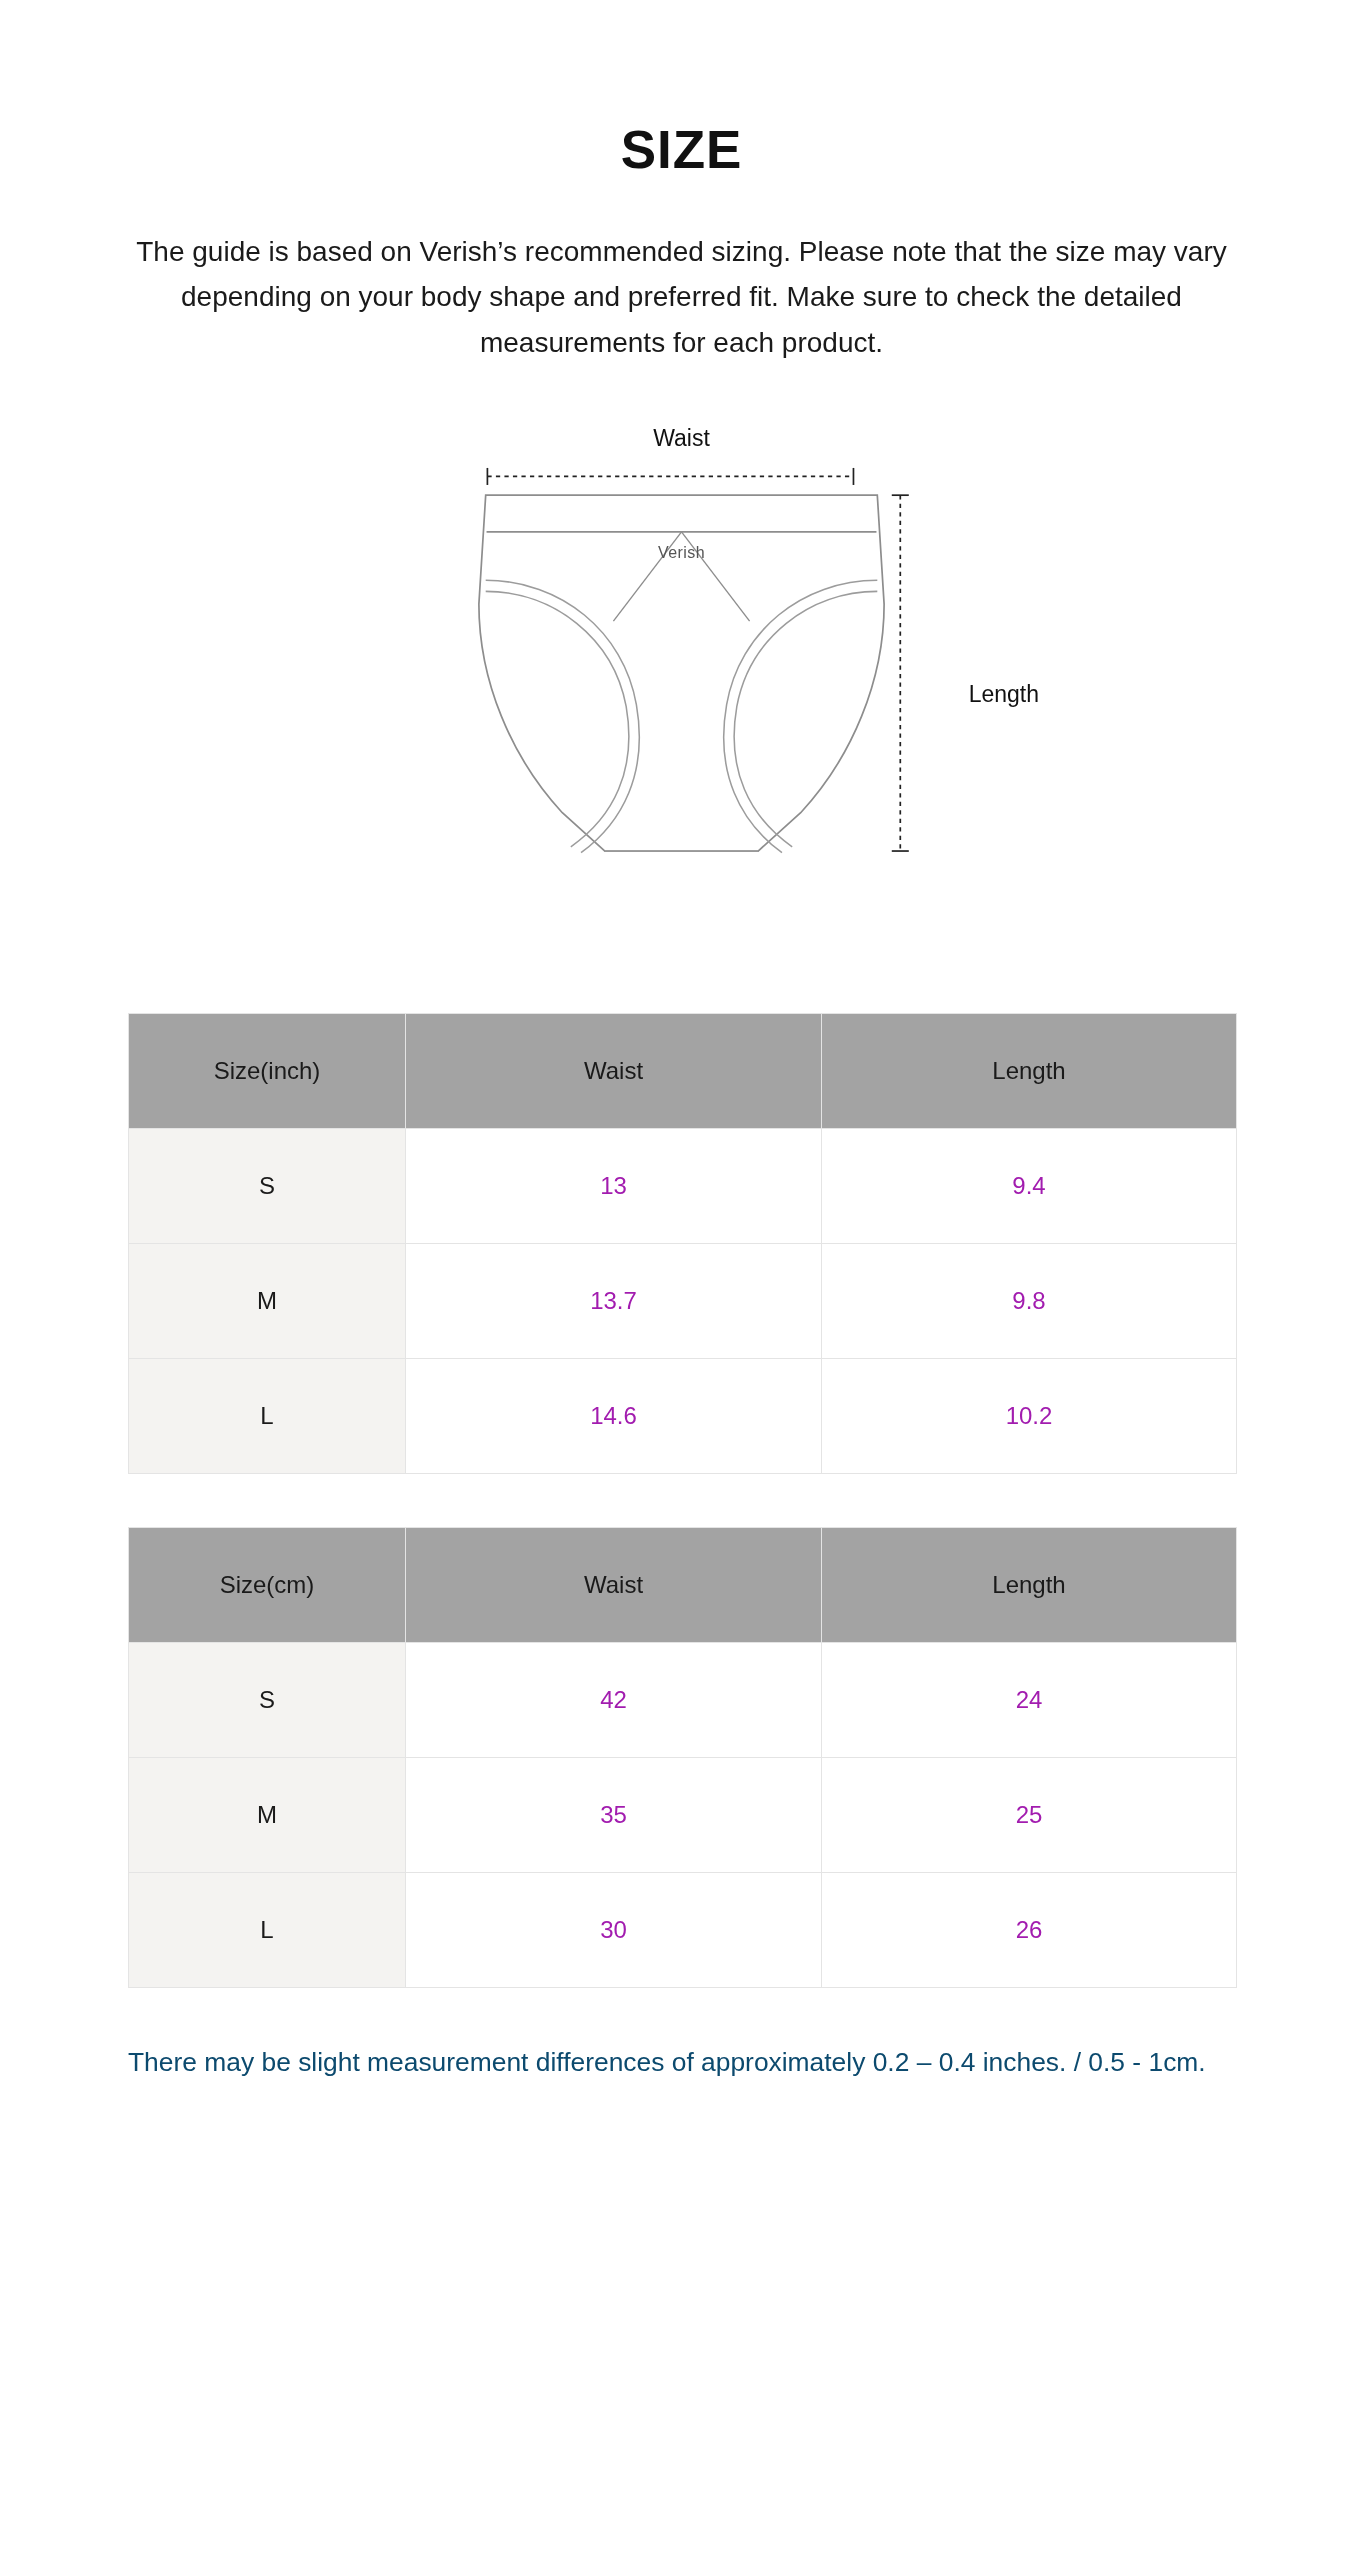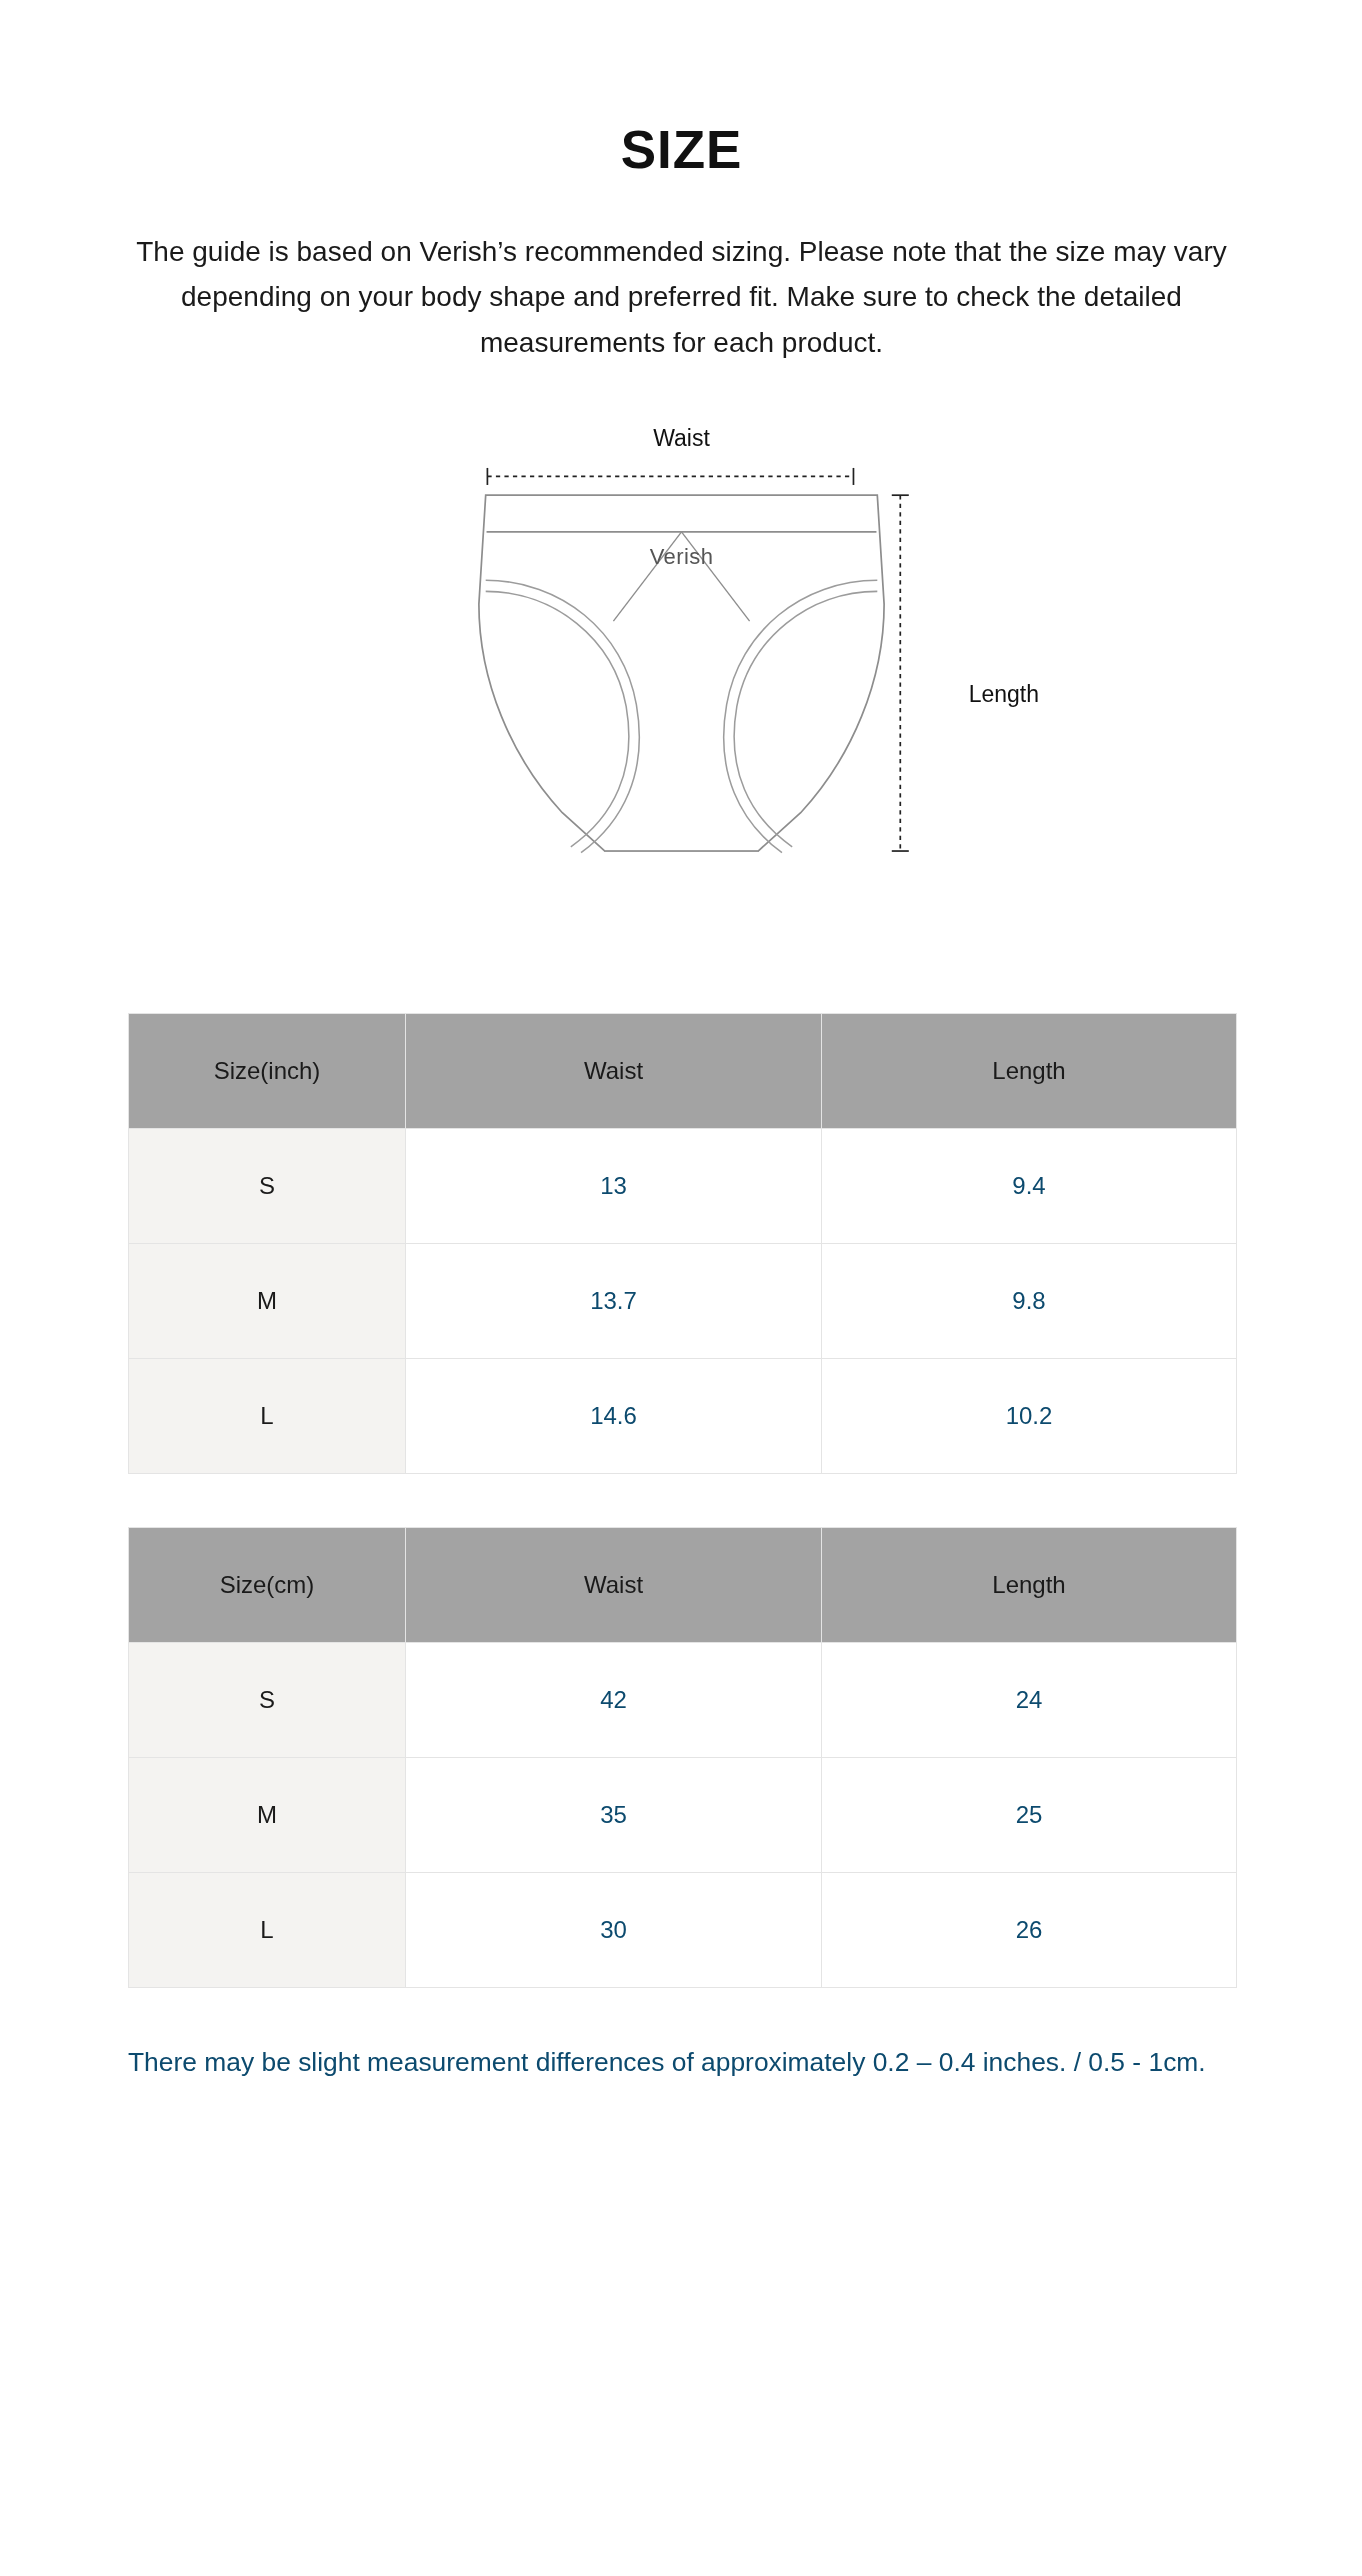--- a/index.html
+++ b/index.html
@@ -72,21 +72,21 @@
     right: -34px;
     font-size: 23px;
     color: #111;
   }
   .brandmark {
     position: absolute;
     top: 119px;
     left: 0;
     width: 647px;
     text-align: center;
-    font-size: 22px;
+    font-size: 16px;
     color: #555;
     letter-spacing: 0.4px;
   }
 
   
   .tables {
     margin: 102px auto 0 auto;
     width: 1107px;
   }
   table.size-table {
@@ -109,21 +109,21 @@
     color: #1a1a1a;
     font-weight: 500;
   }
   table.size-table tbody td.size-col {
     background: #f4f3f1;
     color: #1a1a1a;
     width: 277px;
   }
   table.size-table tbody td.val {
     background: #ffffff;
-    color: #0c4a6e;
+    color: #a21caf;
   }
   table.size-table col.c1 { width: 277px; }
   table.size-table col.c2 { width: 416px; }
   table.size-table col.c3 { width: 415px; }
 
   .note {
     width: 1107px;
     margin: 27px auto 0 auto;
     font-size: 26.4px;
     line-height: 1.6;

